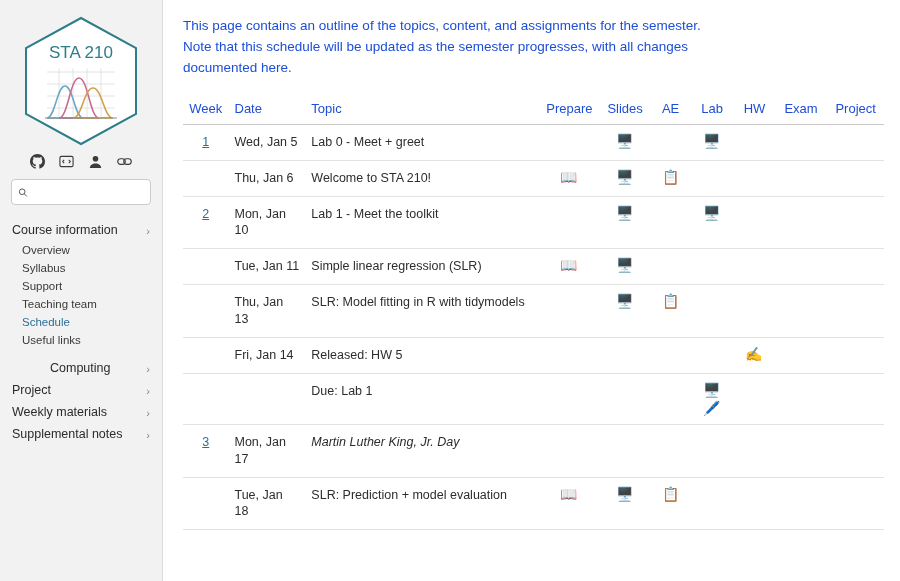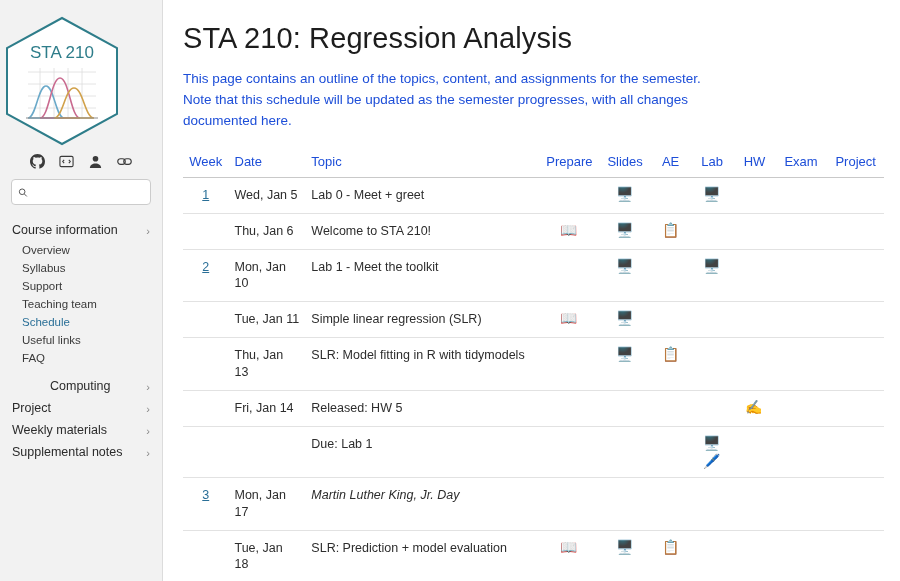--- a/index.html
+++ b/index.html
@@ -17,21 +17,21 @@
   #sidebar {
     width: 163px;
     min-width: 163px;
     height: 581px;
     background: #f2f2f2;
     border-right: 1px solid #dcdcdc;
     padding: 8px 0 0 0;
     position: relative;
   }
   .logo-wrap {
-    display: flex; justify-content: flex-start; align-items: center;
+    display: flex; justify-content: center; align-items: center;
     padding-top: 6px;
   }
   .hexlogo { width: 124px; height: 134px; display: block; }
 
   .social-row {
     display: flex; justify-content: center; align-items: center;
     gap: 14px; margin-top: 6px; margin-bottom: 10px;
   }
   .social-row .sicon {
     width: 15px; height: 15px; color: #3b3b3b; display: block;
@@ -202,21 +202,20 @@
       <div class="nav-section">
         <span>Course information</span>
         <span class="chev">›</span>
       </div>
       <div class="nav-sub">Overview</div>
       <div class="nav-sub">Syllabus</div>
       <div class="nav-sub">Support</div>
       <div class="nav-sub">Teaching team</div>
       <div class="nav-sub active">Schedule</div>
       <div class="nav-sub">Useful links</div>
-      <div class="nav-sub">FAQ</div>
 
       <div class="nav-section" style="margin-top:8px;margin-left:38px;">
         <span>Computing</span>
         <span class="chev">›</span>
       </div>
       <div class="nav-section">
         <span>Project</span>
         <span class="chev">›</span>
       </div>
       <div class="nav-section">
@@ -224,21 +223,20 @@
         <span class="chev">›</span>
       </div>
       <div class="nav-section">
         <span>Supplemental notes</span>
         <span class="chev">›</span>
       </div>
     </div>
   </div>
 
   <div id="main">
-    <h1 class="page-title">STA 210: Regression Analysis</h1>
     <p class="intro">This page contains an outline of the topics, content, and assignments for the semester. Note that this schedule will be updated as the semester progresses, with all changes documented here.</p>
 
     <table class="schedule">
       <thead>
         <tr>
           <th class="center">Week</th>
           <th>Date</th>
           <th>Topic</th>
           <th class="center col-prepare">Prepare</th>
           <th class="center col-slides">Slides</th>

